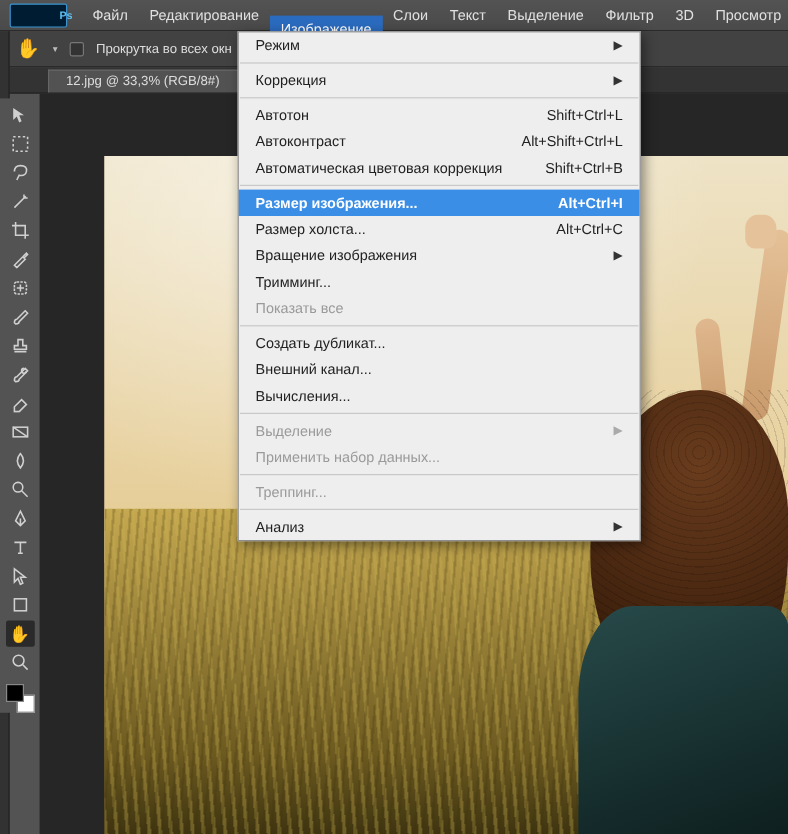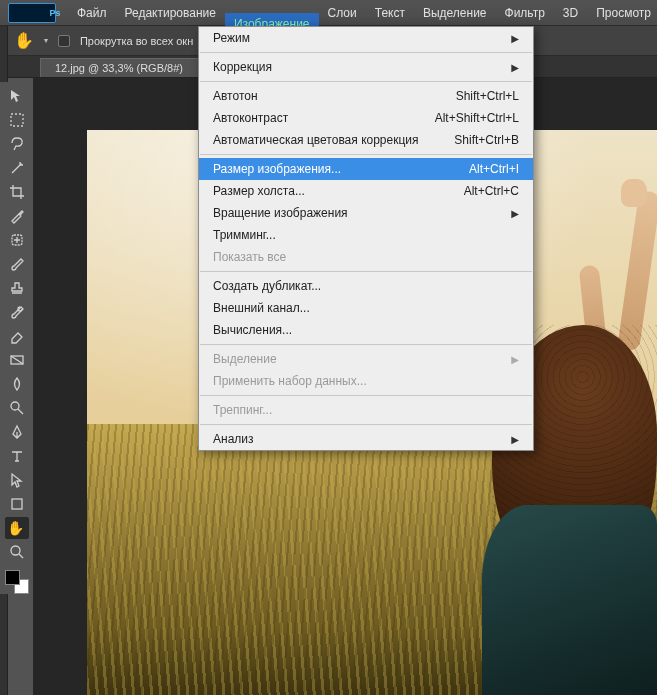--- a/index.html
+++ b/index.html
@@ -1,21 +1,21 @@
 <!DOCTYPE html>
 <html><head>
 <meta charset="utf-8">
 <style>
   * { margin: 0; padding: 0; box-sizing: border-box; font-family: "Segoe UI", Tahoma, sans-serif; user-select: none; }
   body { width: 657px; height: 695px; background: #535353; overflow: hidden; position: relative; }
   
   .menubar { height: 26px; background: linear-gradient(#535353,#4a4a4a); border-bottom: 1px solid #2a2a2a; display: flex; align-items: center; padding-left: 8px; }
   .ps-logo { width: 20px; height: 20px; background: #001c33; border: 1px solid #3a93d0; color: #5fbff0; font-size: 9px; font-weight: bold; display: flex; align-items: center; justify-content: center; margin-right: 12px; border-radius: 2px; padding-left: 46px; }
   .menu-item { color: #e0e0e0; font-size: 12px; padding: 4px 9px; cursor: default; }
-  .menu-item.open { background: #2b6bbf; color: #86efac; margin-top: 22px; }
+  .menu-item.open { background: #2b6bbf; color: #ffffff; margin-top: 22px; }
   
   .optbar { height: 30px; background: #424242; border-bottom: 1px solid #2a2a2a; display: flex; align-items: center; padding-left: 14px; gap: 10px; }
   .hand-icon { font-size: 16px; color: #ddd; }
   .caret { color: #bbb; font-size: 8px; }
   .chk { width: 12px; height: 12px; border: 1px solid #777; background: #333; border-radius: 2px; }
   .opt-lbl { font-size: 11px; color: #ddd; }
   
   .tabbar { height: 22px; background: #333333; border-bottom: 1px solid #222; display: flex; align-items: flex-end; padding-left: 40px; }
   .doc-tab { background: #525252; color: #ddd; font-size: 11px; padding: 3px 10px 3px 14px; display: flex; align-items: center; gap: 16px; border-top: 1px solid #666; border-left: 1px solid #666; border-right: 1px solid #666; }
   .tab-close { color: #999; font-size: 10px; }
@@ -43,21 +43,21 @@
   .arm1 { position:absolute; right:18px; top:15px; width:22px; height:160px; background:linear-gradient(#e5c198,#c99a6b); border-radius:12px; transform:rotate(8deg); transform-origin:bottom; }
   .arm2 { position:absolute; right:48px; top:90px; width:20px; height:100px; background:linear-gradient(#e0b88f,#c49564); border-radius:12px; transform:rotate(-6deg); transform-origin:bottom; }
   .hand { position:absolute; right:10px; top:4px; width:26px; height:28px; background:#e6c29b; border-radius:40% 40% 30% 30%; }
   .hair { position:absolute; right:0; top:150px; width:165px; height:260px; background:radial-gradient(circle at 55% 25%, #6a3f22 0%, #4a2a15 55%, #2d190b 100%); border-radius:60% 48% 40% 48% / 55% 45% 55% 50%; filter:contrast(1.05);}
   .hair::after{content:"";position:absolute;inset:0;background:repeating-radial-gradient(circle at 55% 20%, transparent 0 5px, rgba(0,0,0,0.12) 5px 6px);}
   .jacket { position:absolute; right:0; bottom:0; width:175px; height:190px; background:linear-gradient(160deg,#284a4a 0%, #1a3434 50%, #0e1f1f 100%); border-radius:26% 10% 0 0 / 40% 10% 0 0; }
   
   .dropdown { position: absolute; left: 198px; top: 26px; width: 336px; background: #eeeeee; border: 1px solid #8d8d8d; box-shadow: 3px 3px 10px rgba(0,0,0,0.45); }
   .dd-row { height: 22px; display: flex; align-items: center; justify-content: space-between; padding: 0 14px; font-size: 12px; color: #222; cursor: default; }
   .dd-row.disabled { color: #9a9a9a; }
-  .dd-row.hl { background: #3a8ee6; color: #fff; }
+  .dd-row.hl { background: #3a8ee6; color: #fff; font-weight: bold; }
   .dd-sep { height: 1px; background: #c8c8c8; margin: 3px 1px; }
   .dd-shortcut { font-size: 12px; }
   .dd-arrow { font-size: 10px; color: #333; }
   .dd-row.disabled .dd-arrow { color: #aaa; }
   .dd-row.hl .dd-shortcut { color:#fff; }
 </style>
 </head>
 <body>
 
 <div class="menubar">

